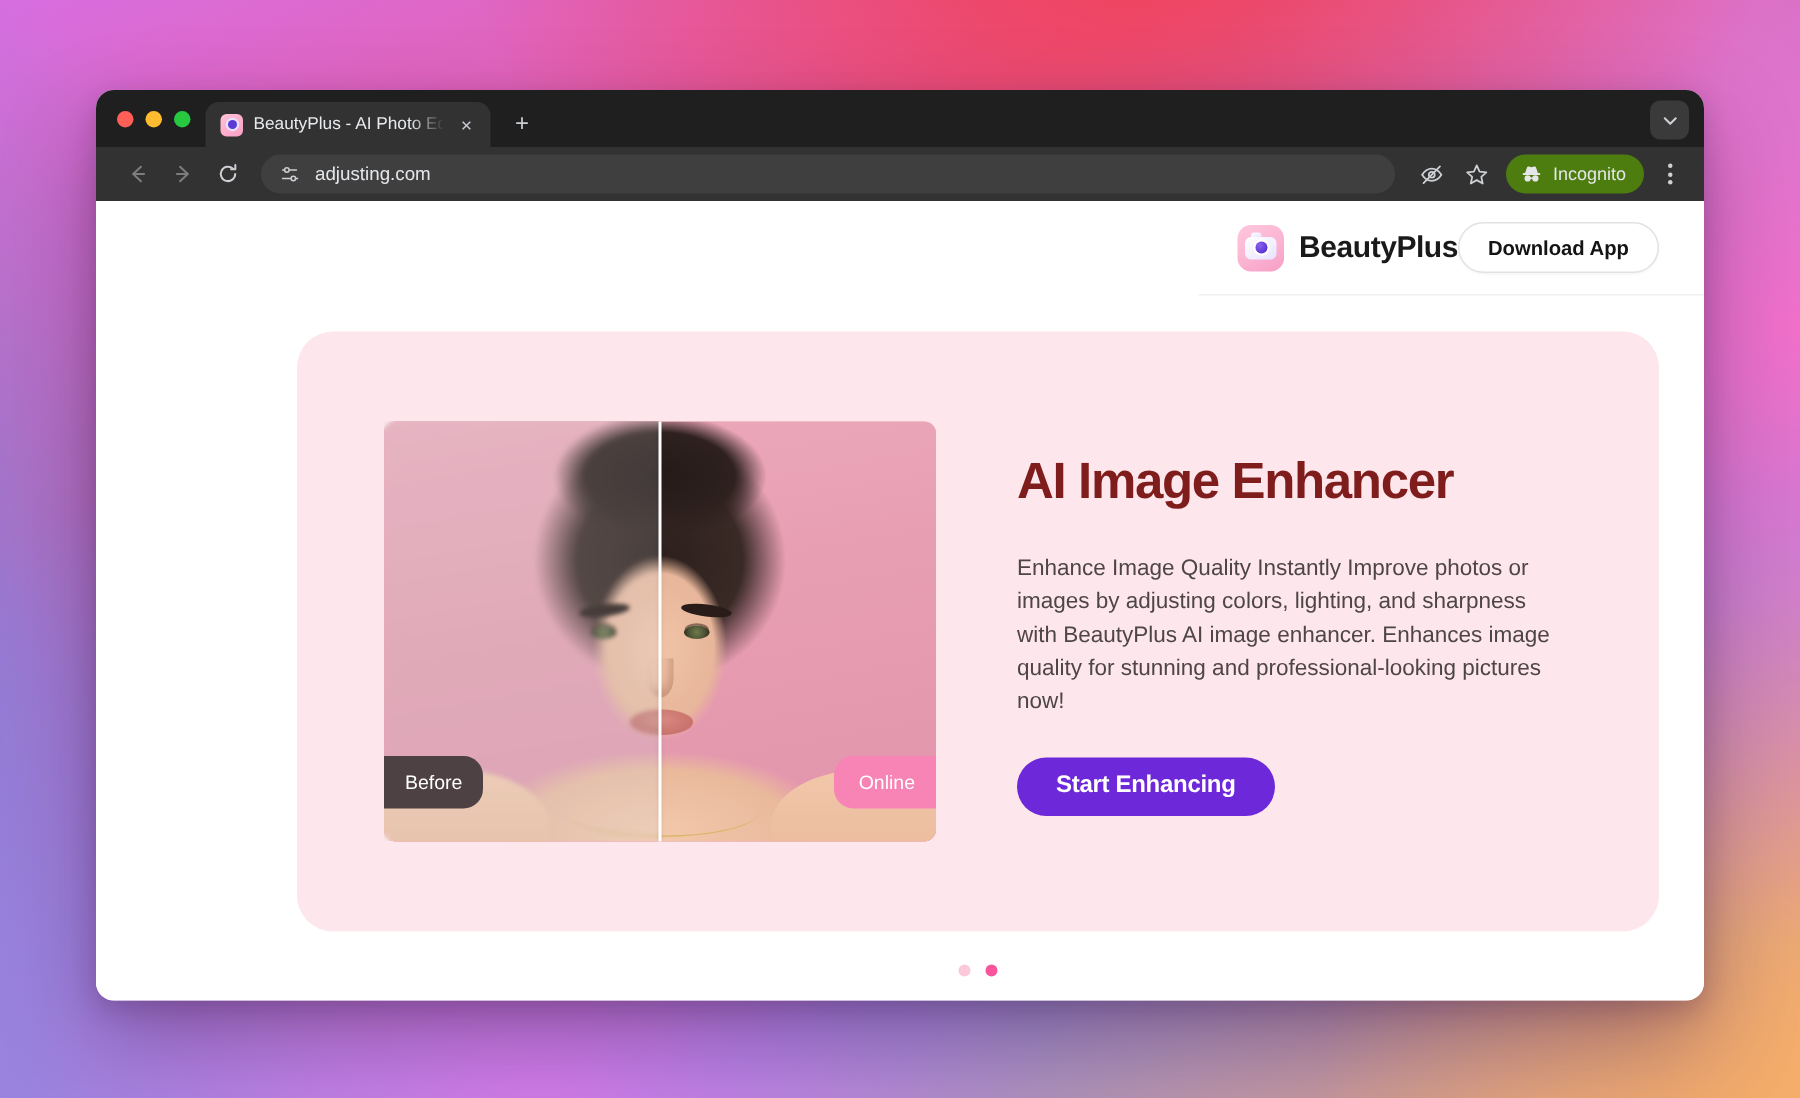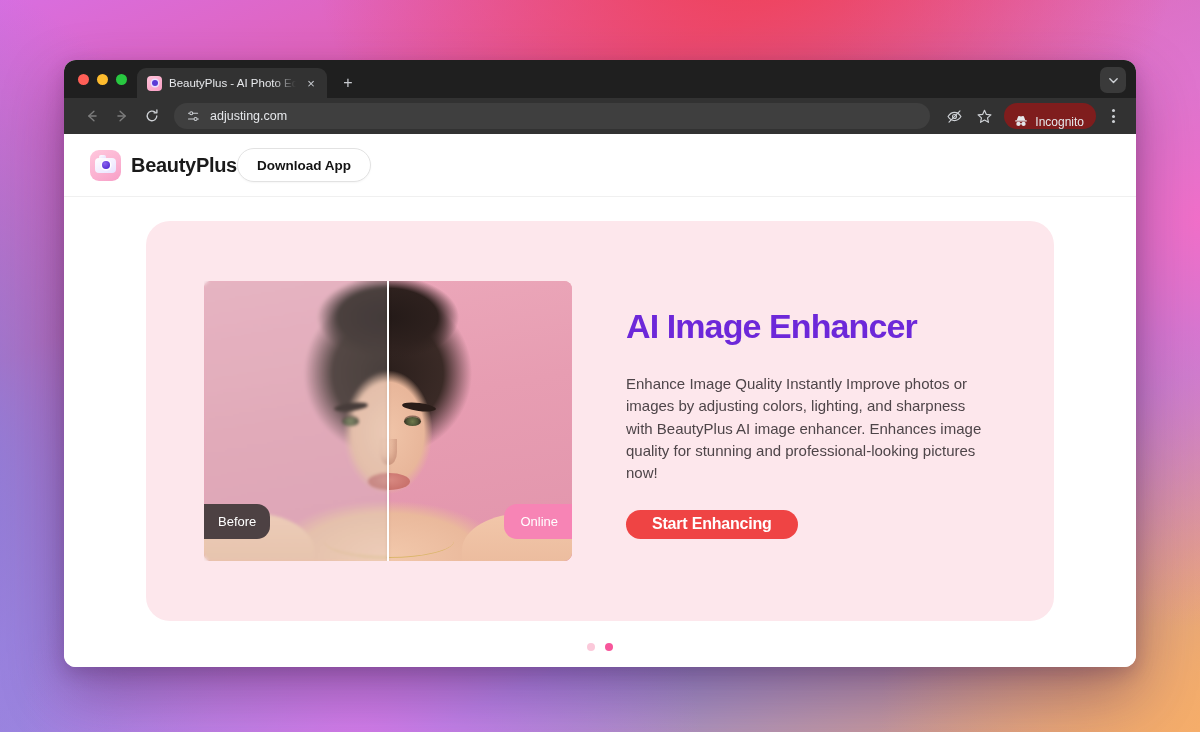--- a/index.html
+++ b/index.html
@@ -157,25 +157,25 @@
     overflow: hidden;
   }
   .tb-right {
     display: flex;
     align-items: center;
     gap: 2px;
     flex: 0 0 auto;
   }
   .incognito-pill {
     display: flex;
-    align-items: flex-end;
+    align-items: center;
     gap: 6px;
     height: 26px;
     padding: 0 12px 0 9px;
-    background: #7f1d1d;
+    background: #4d7c0f;
     border-radius: 14px;
     margin-left: 4px;
   }
   .incognito-pill span {
     font-size: 12px;
     color: #e5e7ea;
     white-space: nowrap;
   }
   .kebab {
     width: 26px; height: 26px;
@@ -186,20 +186,21 @@
   }
   .kebab i { width: 3px; height: 3px; border-radius: 50%; background: #cdd0d4; display:block; }
 
   
   .page {
     flex: 1 1 auto;
     background: #ffffff;
     overflow: hidden;
     display: flex;
     flex-direction: column;
+    align-items: flex-end;
   }
 
   
   .site-header {
     height: 63px;
     flex: 0 0 auto;
     display: flex;
     align-items: center;
     padding: 0 30px 0 26px;
     border-bottom: 1px solid #f0f0f0;
@@ -415,40 +416,40 @@
 
   
   .hero-copy {
     flex: 1 1 auto;
     min-width: 0;
     padding-top: 4px;
   }
   .hero-title {
     font-size: 34px;
     font-weight: 800;
-    color: #6d28d9;
+    color: #7f1d1d;
     letter-spacing: -0.9px;
     line-height: 1.12;
     margin-bottom: 28px;
   }
   .hero-desc {
     font-size: 15px;
     line-height: 1.47;
     color: #4e4549;
     margin-bottom: 26px;
     max-width: 372px;
   }
   .cta-btn {
     display: inline-flex;
     align-items: center;
     justify-content: center;
-    height: 29px;
+    height: 39px;
     padding: 12px 26px;
     border-radius: 22px;
-    background: #ef4444;
+    background: #6d28d9;
     color: #ffffff;
     font-size: 16px;
     font-weight: 700;
     letter-spacing: -0.2px;
     white-space: nowrap;
   }
 
   
   .dots {
     flex: 0 0 auto;

